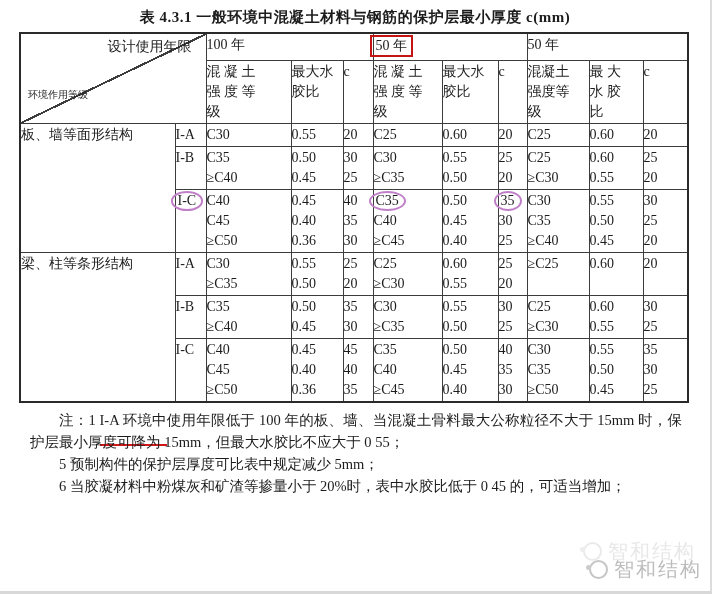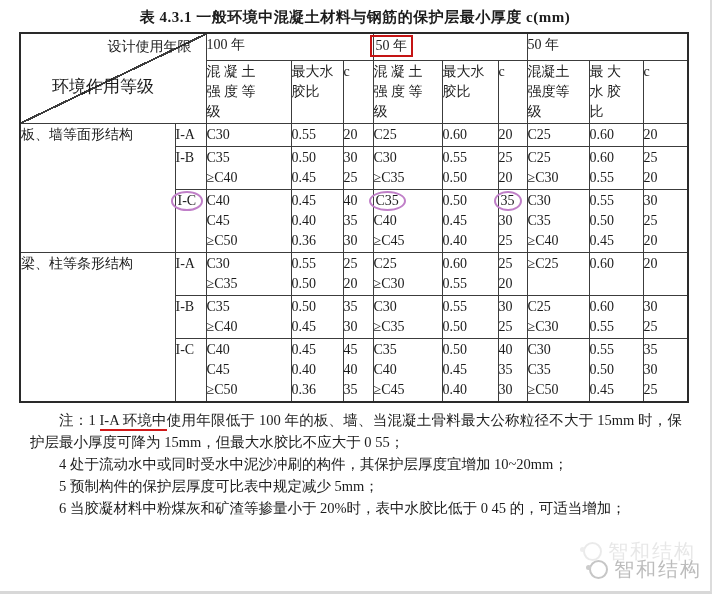--- a/index.html
+++ b/index.html
@@ -26,36 +26,36 @@
   table.main{border:2px solid #2a2a2a;}
   .yr{padding-left:7px;height:24px;line-height:22px;}
   .sub{padding-left:7px;height:58px;}
   .ml{white-space:pre-line;}
   .corner{position:relative;padding:0;
     background:linear-gradient(to bottom right,
       transparent calc(50% - 1px), #3c3c3c calc(50% - 1px),
       #3c3c3c calc(50% + 1px), transparent calc(50% + 1px));
   }
   .corner .top-label{position:absolute;top:3px;right:14px;font-size:14px;}
-  .corner .bottom-label{position:absolute;bottom:26px;left:7px;font-size:17px;margin-left:24px;}
+  .corner .bottom-label{position:absolute;bottom:18px;left:7px;font-size:10px;}
   .struct{padding:2px 2px 0 6px;}
   .grade{text-align:center;padding-top:2px;margin-top:28px;}
   .val{padding-left:9px;margin-left:28px;}
   .cval{padding-left:7px;}
   .redbox{
     display:inline-block;border:2px solid var(--red,#c41414);
     padding:0 4px;margin-left:-4px;line-height:18px;text-align:right;
   }
   .ellipse{
     display:inline-block;border:2px solid var(--purple,#c07fc8);
     border-radius:50%;padding:0 5px;line-height:16px;margin:0 -5px;
   }
   .notes{margin:6px 28px 0 30px;font-size:14.5px;}
   .notes p{margin:0;text-indent:2em;line-height:22px;text-align:justify;}
-  .red-underline{border-bottom:2px solid var(--uline,#d01818);padding-bottom:1px;}
+  .red-underline{border-bottom:2px solid var(--uline,#d01818);padding-bottom:16px;}
   .watermark{
     position:absolute;right:8px;bottom:8px;color:#bcbcbc;
     font-size:20px;letter-spacing:2px;display:flex;align-items:center;gap:6px;
     font-family:"Liberation Sans","DejaVu Sans",sans-serif;
   }
   .watermark .logo-circle{
     width:15px;height:15px;border:2px solid #c6c6c6;border-radius:50%;
     display:inline-block;position:relative;
   }
   .watermark .logo-circle::after{
@@ -246,21 +246,20 @@
 0.45</td>
     <td class="cval ml">35
 30
 25</td>
   </tr>
 </tbody>
   </table>
 
 <div class="notes">
   <p><span>注：1 </span><span class="red-underline">I-A 环境中</span><span>使用年限低于 100 年的板、墙、当混凝土骨料最大公称粒径不大于 15mm 时，保护层最小厚度可降为 15mm，但最大水胶比不应大于 0 55；</span></p>
-  <p>4 处于流动水中或同时受水中泥沙冲刷的构件，其保护层厚度宜增加 10~20mm；</p>
   <p>5 预制构件的保护层厚度可比表中规定减少 5mm；</p>
   <p>6 当胶凝材料中粉煤灰和矿渣等掺量小于 20%时，表中水胶比低于 0 45 的，可适当增加；</p>
 
 </div>
 
 <div class="watermark ghost">
   <span class="logo-circle"></span>
   <span>智和结构</span>
 </div>
 <div class="watermark">

